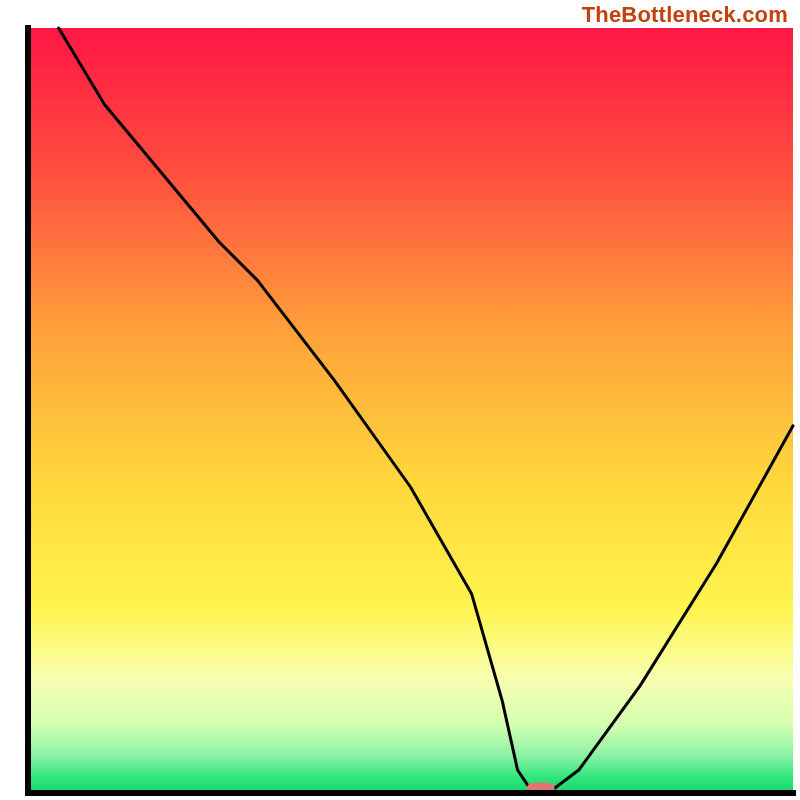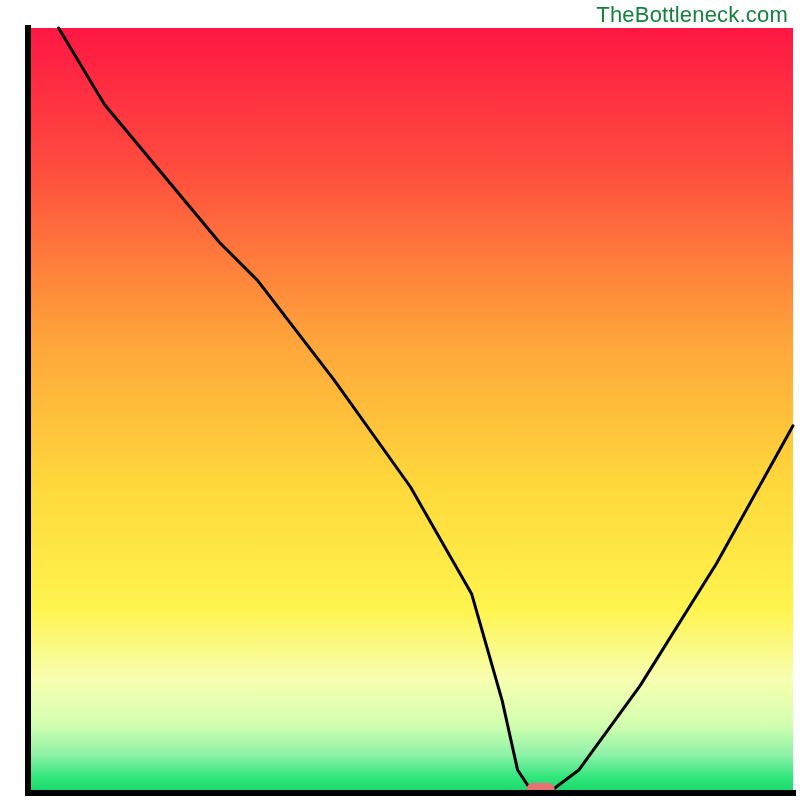--- a/index.html
+++ b/index.html
@@ -12,23 +12,23 @@
   }
   .chart-container {
     position: relative;
     width: 800px;
     height: 800px;
   }
   .watermark {
     position: absolute;
     top: 2px;
     right: 12px;
-    color: #15803d;
+    color: #c2410c;
     font-size: 22px;
-    font-weight: 400;
+    font-weight: 700;
     z-index: 10;
     letter-spacing: 0.2px;
   }
   svg {
     display: block;
   }
 </style>
 </head>
 <body>
 

